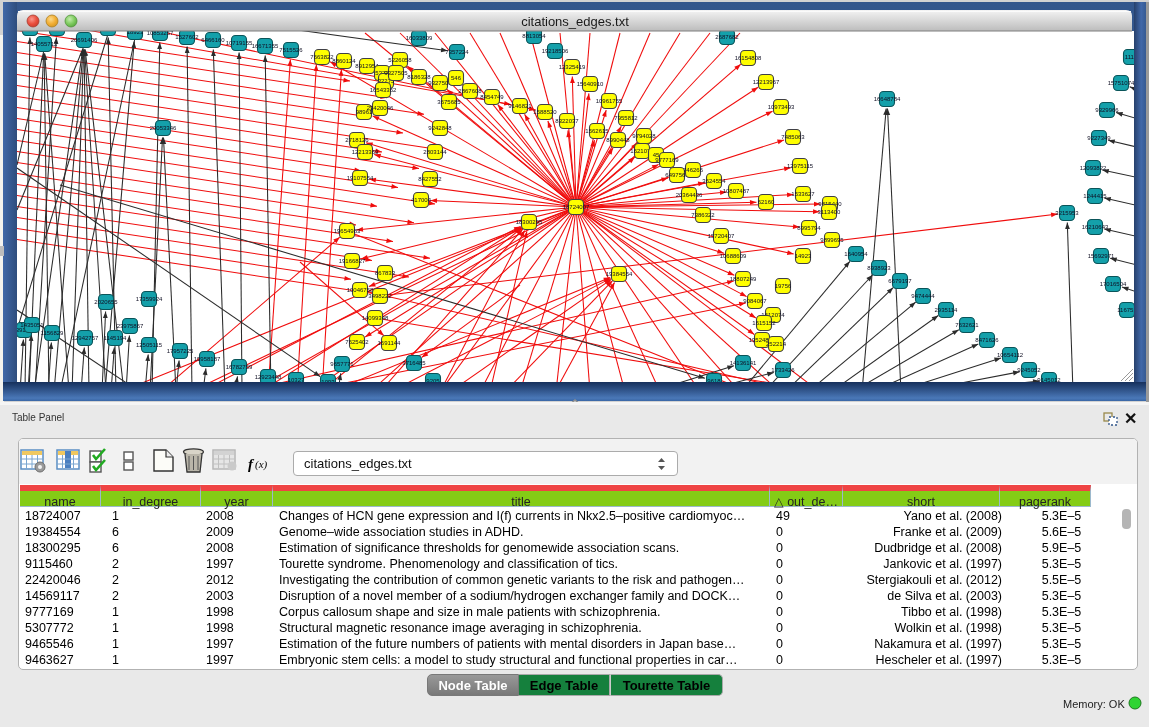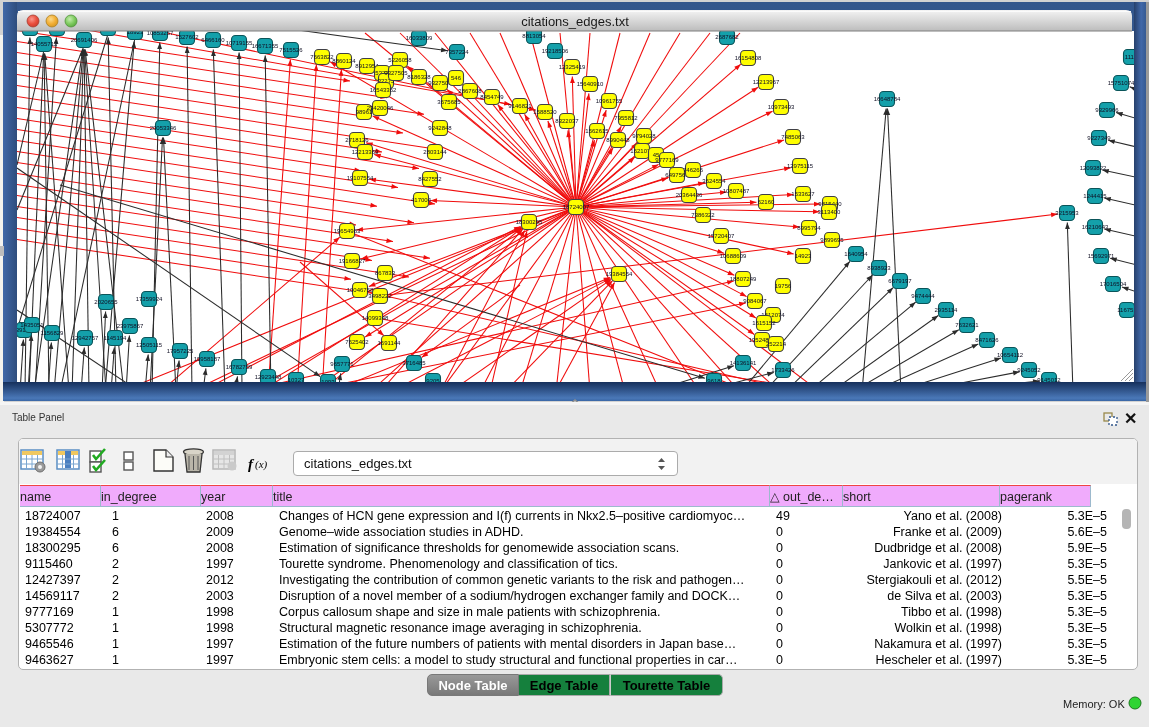--- a/index.html
+++ b/index.html
@@ -5,25 +5,25 @@
 #top{position:absolute;left:0;top:0}
 #panel{position:absolute;left:0;top:402px;width:1149px;height:325px;background:#e9e9e9}
 #pstrip{position:absolute;left:0;top:0;width:1149px;height:3px;background:#f5f5f5}
 #ptitle{position:absolute;left:12px;top:10px;font-size:10px;color:#333}
 #float{position:absolute;left:1103px;top:10px}
 #pclose{position:absolute;left:1124px;top:7px;font-size:16px;font-weight:bold;color:#111}
 #box{position:absolute;left:18px;top:36px;width:1120px;height:232px;background:#fff;border:1px solid #b2b2b2;border-radius:5px;overflow:hidden}
 #toolbar{position:absolute;left:0;top:0;width:100%;height:45px;background:#f2f2f2}
 #dd{position:absolute;left:274px;top:12px;width:385px;height:25px;background:#fff;border:1px solid #ababab;border-radius:4px;font-size:13px;color:#111;line-height:23px;padding-left:10px}
 #hdr{position:absolute;left:1px;top:46px;height:22px;font-size:12.5px;color:#222}
-#hdr span{position:absolute;top:0;height:22px;background:#f0abfc;border-right:1px solid #9cb9cd;border-top:1px solid #ef4444;border-bottom:1px solid #9cb9cd;line-height:22px}
+#hdr span{position:absolute;top:0;height:22px;background:#84cc16;border-right:1px solid #9cb9cd;border-top:6px solid #ef4444;border-bottom:1px solid #9cb9cd;text-align:center;line-height:22px}
 .tr{position:absolute;left:1px;height:16px;font-size:12.5px;color:#000;white-space:nowrap}
 .tr span{position:absolute;top:0;line-height:16px}
 .c0{left:5px} .c1{left:92px} .c2{left:186px} .c3{left:259px;width:492px;overflow:hidden}
-.c4{left:756px} .c5{left:825px;width:157px;text-align:right} .c6{left:996px;width:91px;text-align:right}
+.c4{left:756px} .c5{left:825px;width:157px;text-align:right} .c6{left:996px;width:91px;text-align:center}
 #tabs{position:absolute;left:427px;top:272px;height:22px;font-size:13px;font-weight:bold}
 .tab{position:absolute;top:0;height:22px;line-height:21px;text-align:center;border:1px solid #a9a9a9;background:#15803d;color:#000}
 #mem{position:absolute;left:1063px;top:294px;font-size:11px;color:#222}
 #scb{position:absolute;left:1103px;top:70px;width:9px;height:20px;background:#b5b5b5;border-radius:4px}
 </style></head><body>
 <div id="top"><svg width="1149" height="402" viewBox="0 0 1149 402">
 <defs>
 <linearGradient id="blue" x1="0" y1="0" x2="0" y2="1">
  <stop offset="0" stop-color="#33568c"></stop>
           <stop offset="1" stop-color="#3a6094"></stop>
@@ -801,21 +801,21 @@
 <div class="tr" style="top:117px">
         <span class="c0">9115460</span>
         <span class="c1">2</span>
         <span class="c2">1997</span>
         <span class="c3">Tourette syndrome. Phenomenology and classification of tics.</span>
         <span class="c4">0</span>
         <span class="c5">Jankovic et al. (1997)</span>
         <span class="c6">5.3E–5</span>
       </div>
 <div class="tr" style="top:133px">
-        <span class="c0">12427397</span>
+        <span class="c0">22420046</span>
         <span class="c1">2</span>
         <span class="c2">2012</span>
         <span class="c3">Investigating the contribution of common genetic variants to the risk and pathogen…</span>
         <span class="c4">0</span>
         <span class="c5">Stergiakouli et al. (2012)</span>
         <span class="c6">5.5E–5</span>
       </div>
 <div class="tr" style="top:149px">
         <span class="c0">14569117</span>
         <span class="c1">2</span>

